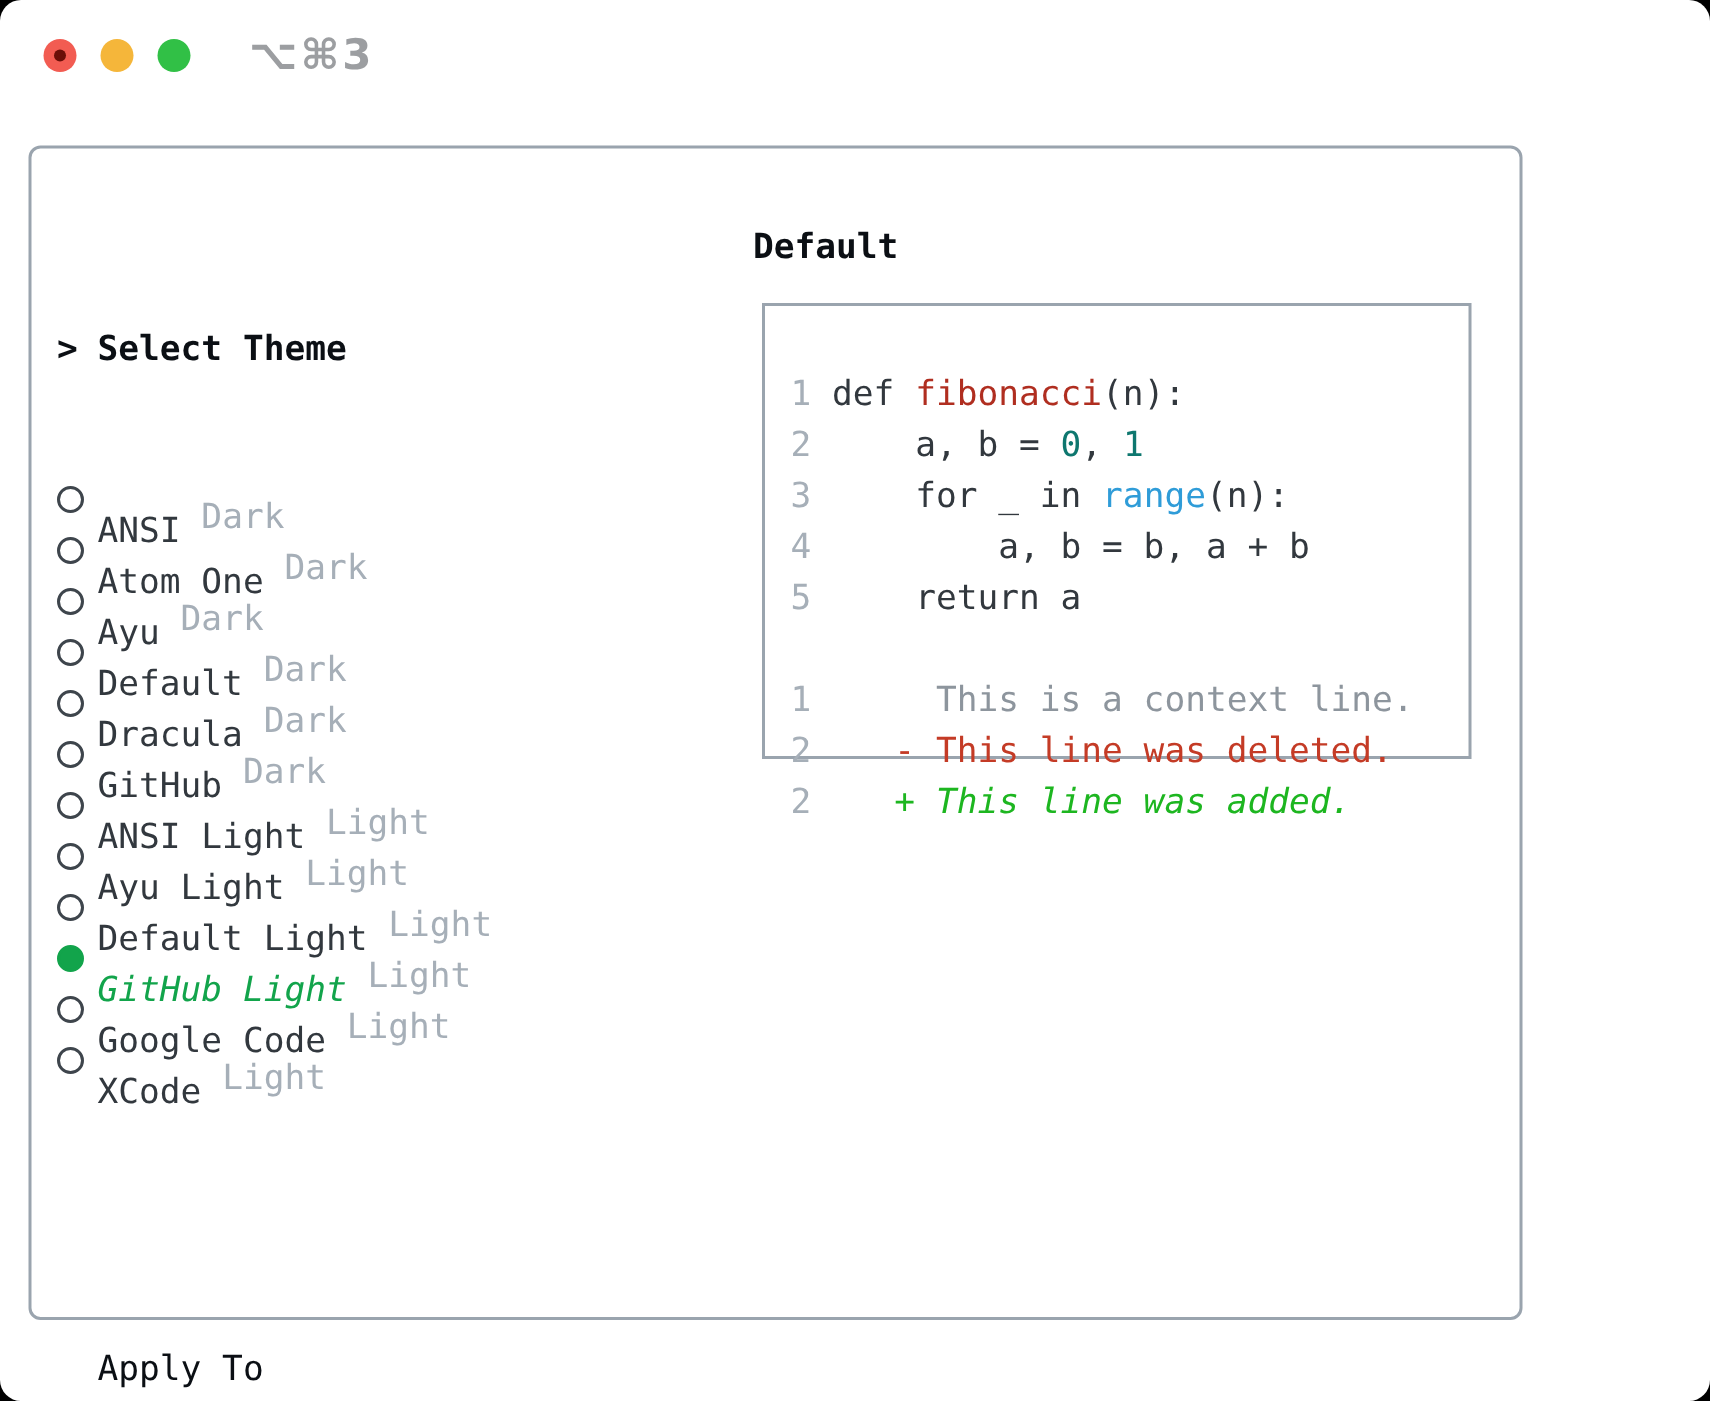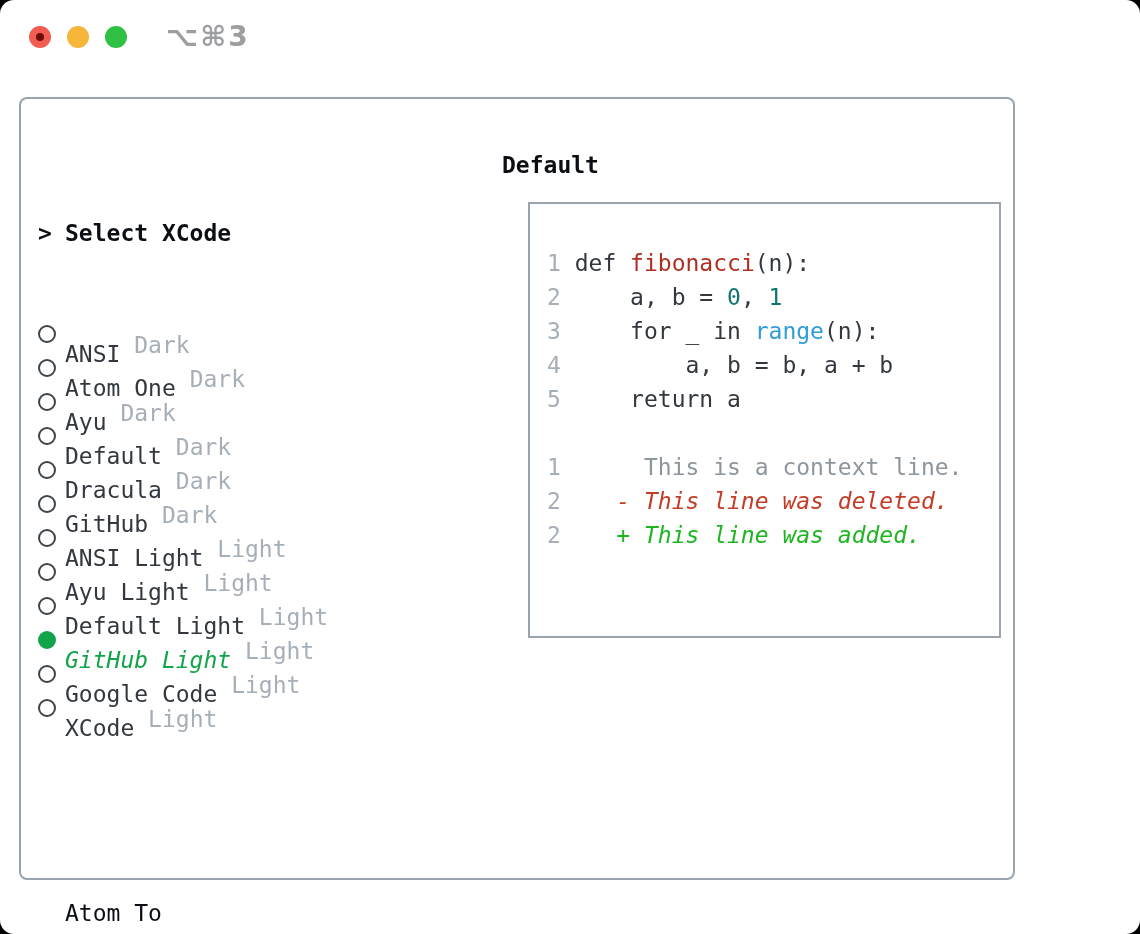--- a/index.html
+++ b/index.html
@@ -48,60 +48,60 @@
   .name{color:var(--text-dark);margin-top:38px;}
   .name.sel{color:var(--accent-green);font-style:italic;}
   .variant{color:var(--muted);margin-top:20px;}
   .blank{height:34px;}
   
   .preview-head{
     position:absolute;left:481px;top:49px;height:34px;line-height:34px;
     font-size:23px;font-weight:bold;color:var(--text-black);
   }
   .preview-box{
-    position:absolute;left:487px;top:103px;width:473px;height:436px;
-    border:2px solid var(--border);background:#fff;box-sizing:border-box;margin-left:20px;
+    position:absolute;left:487px;top:103px;width:473px;height:304px;
+    border:2px solid var(--border);background:#fff;box-sizing:border-box;
   }
   .preview-box pre{
     margin:0;padding:42px 8px 0 17px;
     font-family:"DejaVu Sans Mono", monospace;font-size:23px;line-height:34px;
     white-space:pre;
   }
   .pl{height:34px;}
   .r-num{color:var(--muted);}
   .r-code{color:var(--text-dark);}
   .r-fn{color:var(--fn-red);}
   .r-lit{color:var(--lit-teal);}
   .r-builtin{color:var(--builtin-blue);}
   .r-ctx{color:var(--ctx-gray);}
-  .r-del{color:var(--del-red);font-style:italic;}
+  .r-del{color:var(--del-red);}
   .r-add{color:var(--add-green);font-style:italic;}
 </style>
 </head>
 <body>
 
 <div class="window">
 
   <div class="traffic">
     <div class="light red"></div>
     <div class="light yellow"></div>
     <div class="light green"></div>
   </div>
   <div class="win-title">⌥⌘3</div>
 
   <div class="panel">
 
     <div class="left-col">
       <div class="row">
-        <span class="marker prompt">&gt;</span><span class="hdr">Select XCode</span>
+        <span class="marker prompt">&gt;</span><span class="hdr">Select Theme</span>
       </div>
       <div id="theme-list"><div class="row"><span class="marker"><span class="radio"></span></span><span class="name">ANSI</span><span class="variant"> Dark</span></div><div class="row"><span class="marker"><span class="radio"></span></span><span class="name">Atom One</span><span class="variant"> Dark</span></div><div class="row"><span class="marker"><span class="radio"></span></span><span class="name">Ayu</span><span class="variant"> Dark</span></div><div class="row"><span class="marker"><span class="radio"></span></span><span class="name">Default</span><span class="variant"> Dark</span></div><div class="row"><span class="marker"><span class="radio"></span></span><span class="name">Dracula</span><span class="variant"> Dark</span></div><div class="row"><span class="marker"><span class="radio"></span></span><span class="name">GitHub</span><span class="variant"> Dark</span></div><div class="row"><span class="marker"><span class="radio"></span></span><span class="name">ANSI Light</span><span class="variant"> Light</span></div><div class="row"><span class="marker"><span class="radio"></span></span><span class="name">Ayu Light</span><span class="variant"> Light</span></div><div class="row"><span class="marker"><span class="radio"></span></span><span class="name">Default Light</span><span class="variant"> Light</span></div><div class="row"><span class="marker"><span class="radio filled"></span></span><span class="name sel">GitHub Light</span><span class="variant"> Light</span></div><div class="row"><span class="marker"><span class="radio"></span></span><span class="name">Google Code</span><span class="variant"> Light</span></div><div class="row"><span class="marker"><span class="radio"></span></span><span class="name">XCode</span><span class="variant"> Light</span></div></div>
       <div class="blank"></div>
       <div class="row">
-        <span class="marker"></span><span class="subhdr">Atom To</span>
+        <span class="marker"></span><span class="subhdr">Apply To</span>
       </div>
       
       
       
       
     </div>
 
     <div class="preview-head">Default</div>
     <div class="preview-box">
       <pre id="preview-code"><div class="pl"><span class="r-num">1</span><span class="r-code"> def </span><span class="r-fn">fibonacci</span><span class="r-code">(n):</span></div><div class="pl"><span class="r-num">2</span><span class="r-code">     a, b = </span><span class="r-lit">0</span><span class="r-code">, </span><span class="r-lit">1</span></div><div class="pl"><span class="r-num">3</span><span class="r-code">     for _ in </span><span class="r-builtin">range</span><span class="r-code">(n):</span></div><div class="pl"><span class="r-num">4</span><span class="r-code">         a, b = b, a + b</span></div><div class="pl"><span class="r-num">5</span><span class="r-code">     return a</span></div><div class="pl">&nbsp;</div><div class="pl"><span class="r-num">1</span><span class="r-ctx">      This is a context line.</span></div><div class="pl"><span class="r-num">2</span><span class="r-del">    - This line was deleted.</span></div><div class="pl"><span class="r-num">2</span><span class="r-add">    + This line was added.</span></div></pre>

